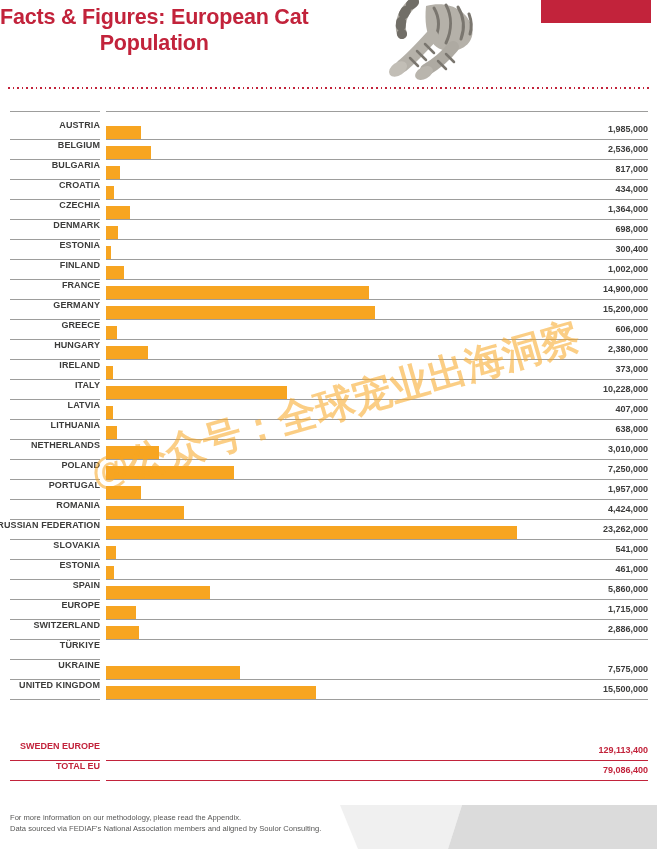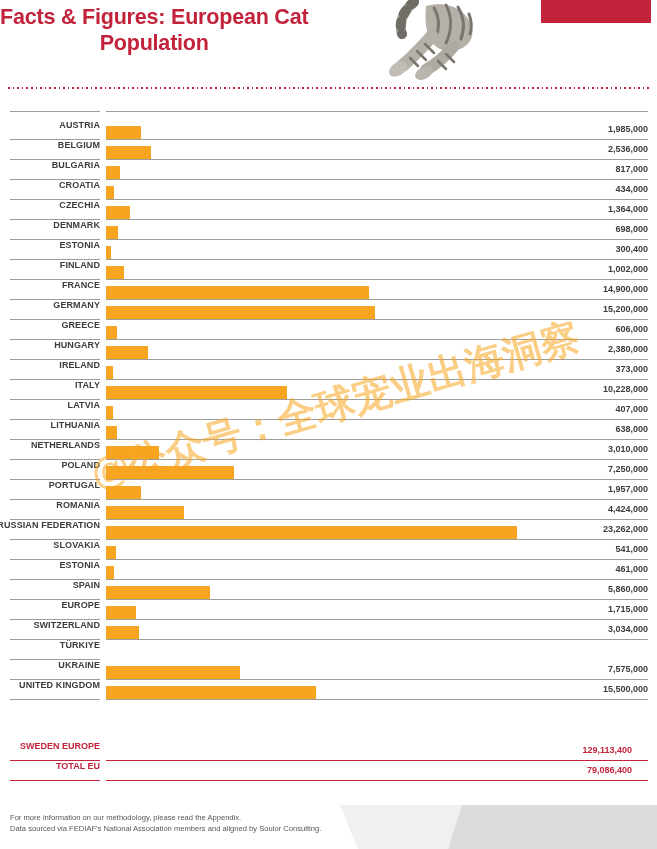--- a/index.html
+++ b/index.html
@@ -42,21 +42,21 @@
   }
   .bar{height:13px;background:var(--orange);}
   .value{
     position:absolute;right:0;top:0;height:19px;line-height:19px;
     font-size:9px;font-weight:700;color:var(--text-dark);
   }
   .totals{position:absolute;left:10px;top:741px;width:638px;}
   .total-row .label-cell,.total-row .bar-cell{border-bottom:1px solid var(--red);}
   .total-label{font-size:9px;font-weight:700;color:var(--red);white-space:nowrap;}
   .total-value{
-    position:absolute;right:16px;top:0;height:19px;line-height:19px;
+    position:absolute;right:0;top:0;height:19px;line-height:19px;
     font-size:9px;font-weight:700;color:var(--red);
   }
   .watermark{
     position:absolute;left:92px;top:448px;width:500px;
     font-size:39px;font-weight:700;color:rgba(247,165,33,0.55);
     white-space:nowrap;transform:rotate(-16deg);transform-origin:0 50%;
     pointer-events:none;
   }
   .footer-text{
     position:absolute;left:10px;top:812px;
@@ -373,21 +373,21 @@
     </div>
   </div>
 
   <div class="row">
     <div class="cell label-cell">
       <span class="country">SWITZERLAND</span>
     </div>
     <div class="cell gap-cell"></div>
     <div class="cell bar-cell">
       <div class="bar" style="width: 32.7px;"></div>
-      <span class="value">3,034,000</span>
+      <span class="value">2,886,000</span>
     </div>
   </div>
 
   <div class="row">
     <div class="cell label-cell">
       <span class="country">TÜRKIYE</span>
     </div>
     <div class="cell gap-cell"></div>
   </div>
 

